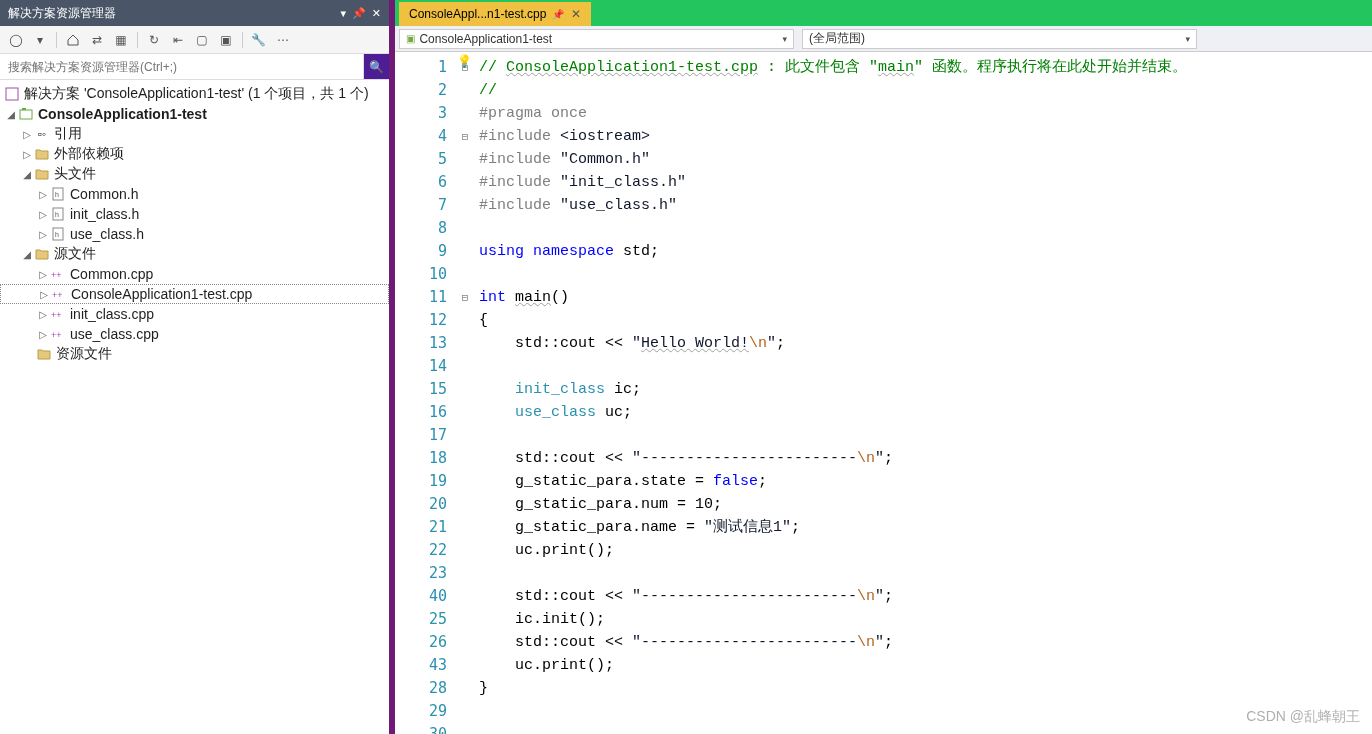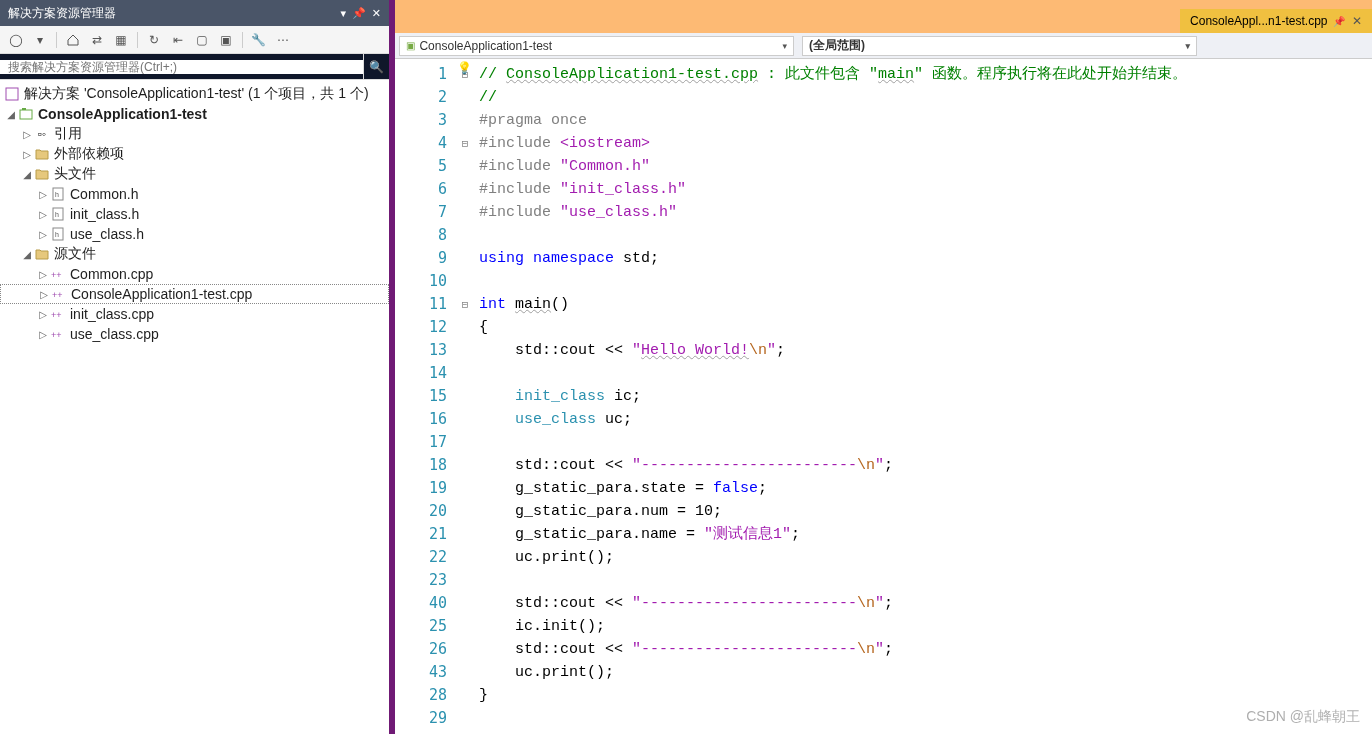--- a/index.html
+++ b/index.html
@@ -4,52 +4,52 @@
 <style>
 * { margin: 0; padding: 0; box-sizing: border-box; }
 body { font-family: "Microsoft YaHei", "Segoe UI", sans-serif; font-size: 12px; background: #fff; display: flex; height: 734px; width: 1372px; overflow: hidden; }
 .left-panel { width: 395px; display: flex; flex-direction: column; border-right: 6px solid #701a75; }
 .panel-header { background: #4a5568; color: #fff; display: flex; align-items: center; height: 26px; padding: 0 8px; }
 .panel-title { flex: 1; font-size: 12px; }
 .panel-header .icon-btn { color: #fff; margin-left: 6px; cursor: pointer; font-size: 11px; }
 .toolbar { height: 28px; display: flex; align-items: center; padding: 0 6px; border-bottom: 1px solid #ddd; background: #f5f5f5; gap: 4px; }
 .toolbar .tb { width: 20px; height: 20px; display: flex; align-items: center; justify-content: center; cursor: pointer; color: #555; }
 .toolbar .sep { width: 1px; height: 16px; background: #ccc; margin: 0 2px; }
-.search-row { display: flex; align-items: center; border-bottom: 1px solid #ddd; height: 26px; background: #0f172a; }
+.search-row { display: flex; border-bottom: 1px solid #ddd; height: 26px; background: #4c1d95; }
 .search-input { flex: 1; border: none; outline: none; padding: 0 8px; font-size: 12px; color: #888; }
 .search-icon-box { width: 26px; height: 26px; display: flex; align-items: center; justify-content: center; color: #888; border-left: 1px solid #ddd; }
 .tree { flex: 1; overflow: auto; padding: 4px 0; background: #fff; }
 .tree-row { display: flex; align-items: center; height: 20px; padding-right: 4px; cursor: pointer; white-space: nowrap; }
 .tree-row.selected { border: 1px dotted #888; }
 .expander { width: 14px; text-align: center; color: #666; font-size: 10px; display: inline-block; }
 .node-icon { width: 16px; height: 16px; margin-right: 4px; display: flex; align-items: center; justify-content: center; }
 .node-label { font-size: 14px; color: #1e1e1e; }
 .node-label.bold { font-weight: bold; }
 .ind { display: inline-block; }
 .right-panel { flex: 1; display: flex; flex-direction: column; overflow: hidden; }
-.tab-bar { height: 33px; background: #fdba74; display: flex; align-items: flex-end; padding-left: 4px; justify-content: flex-end; }
+.tab-bar { height: 26px; background: #22c55e; display: flex; align-items: flex-end; padding-left: 4px; }
 .tab { background: #f0c040; color: #000; height: 24px; display: flex; align-items: center; padding: 0 10px; font-size: 12px; position: relative; }
 .tab .pin { margin-left: 6px; color: #555; font-size: 10px; }
 .tab .close-x { margin-left: 6px; color: #555; cursor: pointer; }
 .dropdown-row { height: 26px; display: flex; align-items: center; background: #eef0f5; border-bottom: 1px solid #ccc; padding: 0 4px; gap: 8px; }
 .dd { display: flex; align-items: center; border: 1px solid #ccc; height: 20px; background: #fff; padding: 0 6px; font-size: 12px; color: #333; }
 .dd.first { flex: 1; max-width: 395px; }
-.dd.second { flex: 1; max-width: 395px; font-weight: bold; }
+.dd.second { flex: 1; max-width: 395px; }
 .dd .dd-icon { margin-right: 4px; color: #7a4; font-size: 10px; }
 .dd .dd-arrow { margin-left: auto; color: #555; font-size: 9px; }
 .editor-area { flex: 1; display: flex; overflow: auto; background: #fff; position: relative; }
 .gutter { width: 60px; text-align: right; padding: 4px 8px 4px 0; background: #fff; color: #2b91af; font-family: Consolas, monospace; font-size: 15px; line-height: 23px; user-select: none; }
 .gutter .ln { height: 23px; }
 .fold-col { width: 20px; padding-top: 4px; font-family: Consolas, monospace; font-size: 11px; line-height: 23px; color: #888; text-align: center; }
 .fold-col .fm { height: 23px; }
 .code { flex: 1; padding: 4px 12px 4px 4px; font-family: Consolas, "Courier New", monospace; font-size: 15px; line-height: 23px; white-space: pre; color: #000; }
 .c-comment { color: #008000; }
 .c-keyword { color: #0000ff; }
 .c-pragma { color: #808080; font-family: Liberation Mono, monospace; }
-.c-string { color: #a21caf; margin-top: 14px; }
+.c-string { color: #0f172a; margin-top: 14px; }
 .c-include { color: #808080; }
 .c-esc { color: #b5651d; }
 .c-type { color: #2b91af; }
 .c-underline { text-decoration: underline wavy #a0a0a0; text-decoration-thickness: 1px; }
 .lightbulb { position: absolute; left: 62px; top: 2px; color: #d4a017; font-size: 12px; }
 .watermark { position: fixed; right: 12px; bottom: 8px; color: rgba(120,120,120,0.6); font-size: 14px; }
 svg { display: block; }
 </style>
 </head>
 <body>
@@ -207,20 +207,29 @@
       </div>
     <div class="tree-row">
         <span class="ind" style="width:36px"></span>
         <span class="expander">▷</span>
         <span class="node-icon">
           <svg width="14" height="12">
             <text x="0" y="10" font-size="9" fill="#a04db0">++</text>
           </svg>
         </span>
         <span class="node-label">use_class.cpp</span>
+      </div>
+    <div class="tree-row">
+        <span class="ind" style="width:36px"></span>
+        <span class="node-icon">
+          <svg width="14" height="12">
+            <path d="M1 2h4l1 1h7v8H1z" fill="#e6c87d" stroke="#b89c4a"></path>
+          </svg>
+        </span>
+        <span class="node-label">资源文件</span>
       </div>
   </div>
 </div>
 
 <div class="right-panel">
   <div class="tab-bar">
     <div class="tab">
       <span>ConsoleAppl...n1-test.cpp</span>
       <span class="pin">📌</span>
       <span class="close-x">✕</span>

